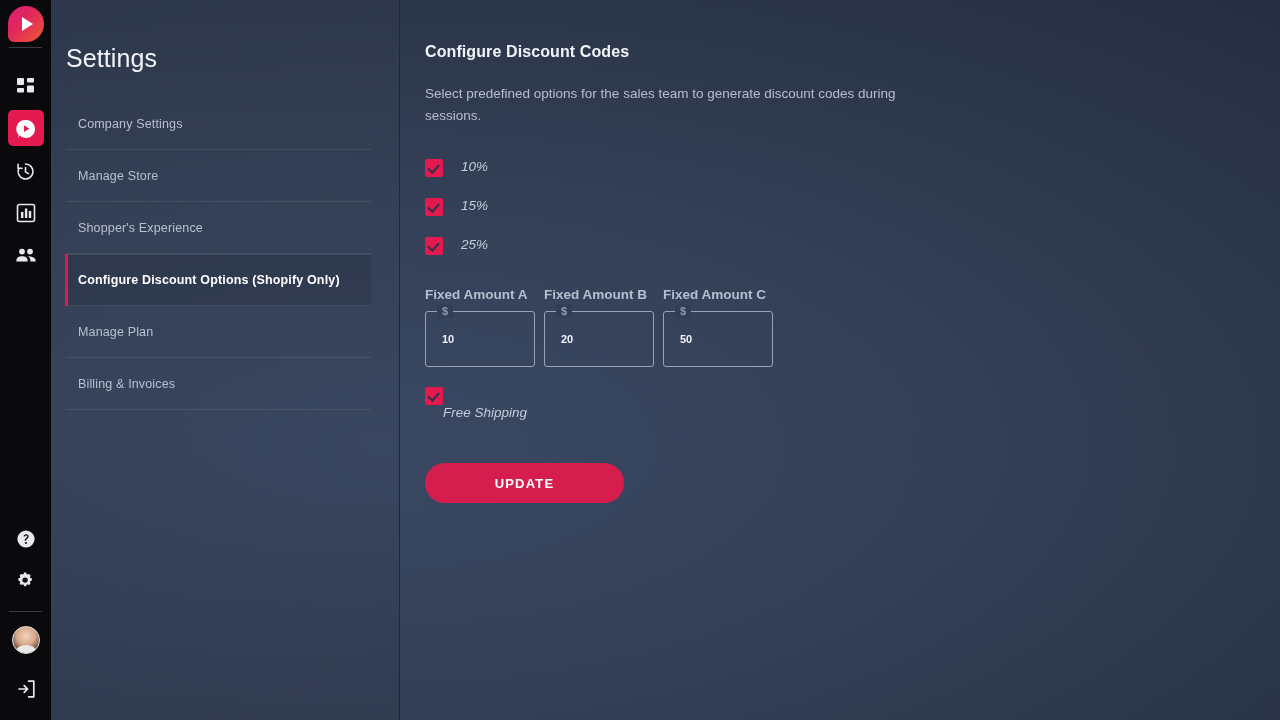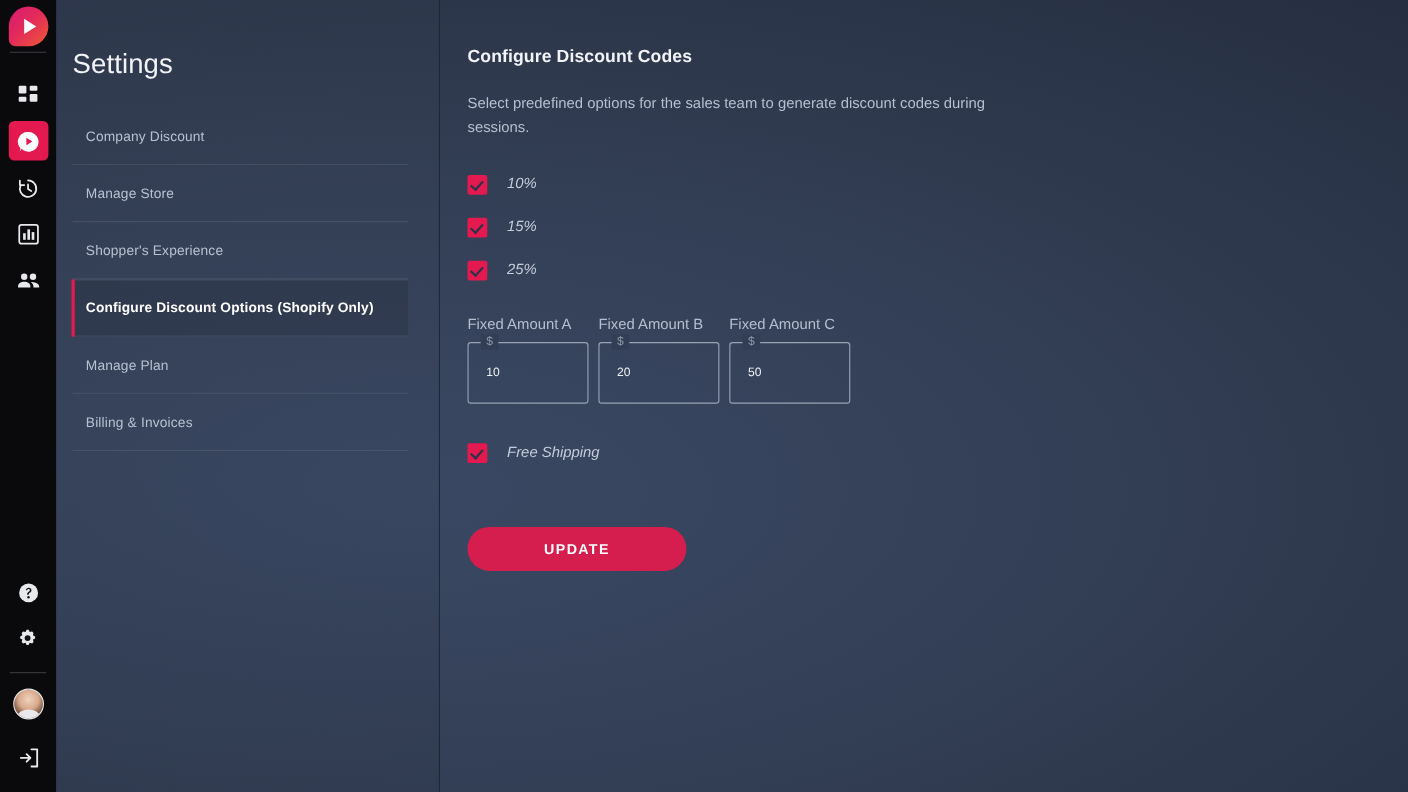--- a/index.html
+++ b/index.html
@@ -228,20 +228,21 @@
   .cb-label {
     margin-left: 18px;
     font-size: 13.5px;
     color: #c5ccda;
   }
 
   
   .fields-row {
     display: flex;
     margin-top: 30px;
+    font-weight: bold;
   }
   .field-col { margin-right: 9px; }
   .field-label {
     font-size: 13.5px;
     color: #b6bfcf;
     margin-bottom: 6px;
     height: 18px;
   }
   .field-box {
     position: relative;
@@ -265,21 +266,22 @@
     color: #8f97a8;
     background: #323e56;
   }
   .field-value {
     font-size: 11px;
     color: #eef1f6;
   }
 
   
   .free-ship {
-    margin-top: 36px;
+    margin-top: 20px;
+    flex-direction: column;
   }
 
   
   .update-btn {
     margin-top: 56px;
     width: 199px;
     height: 40px;
     border: none;
     border-radius: 20px;
     background: #d8macro;
@@ -401,21 +403,21 @@
         </span>
       </div>
 
     </div>
   </div>
 
   <div class="settings-panel">
     <div class="settings-title">Settings</div>
 
     <div class="settings-list">
-      <div class="settings-item">Company Discount</div>
+      <div class="settings-item">Company Settings</div>
       <div class="settings-item">Manage Store</div>
       <div class="settings-item">Shopper's Experience</div>
       <div class="settings-item active">Configure Discount Options (Shopify Only)</div>
       <div class="settings-item">Manage Plan</div>
       <div class="settings-item">Billing &amp; Invoices</div>
     </div>
   </div>
 
   <div class="main">
 

